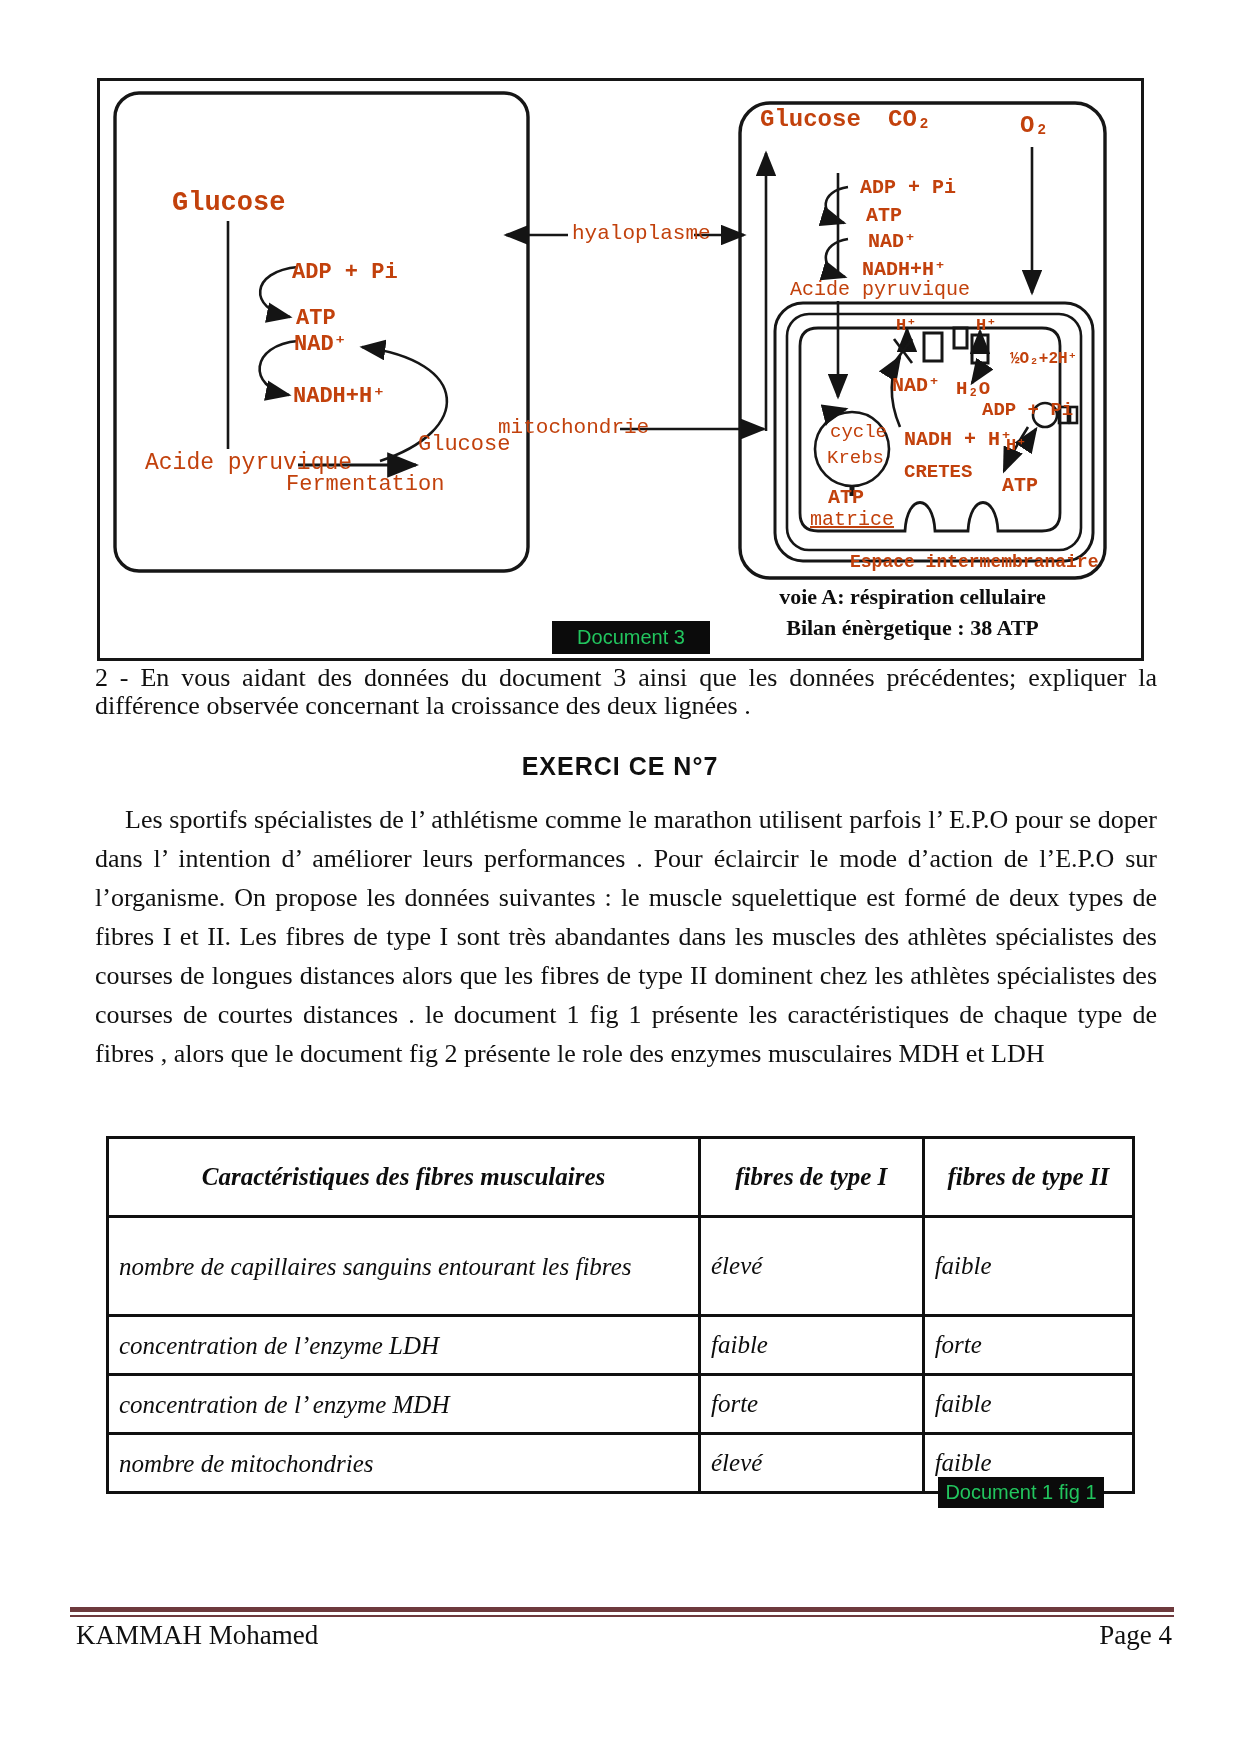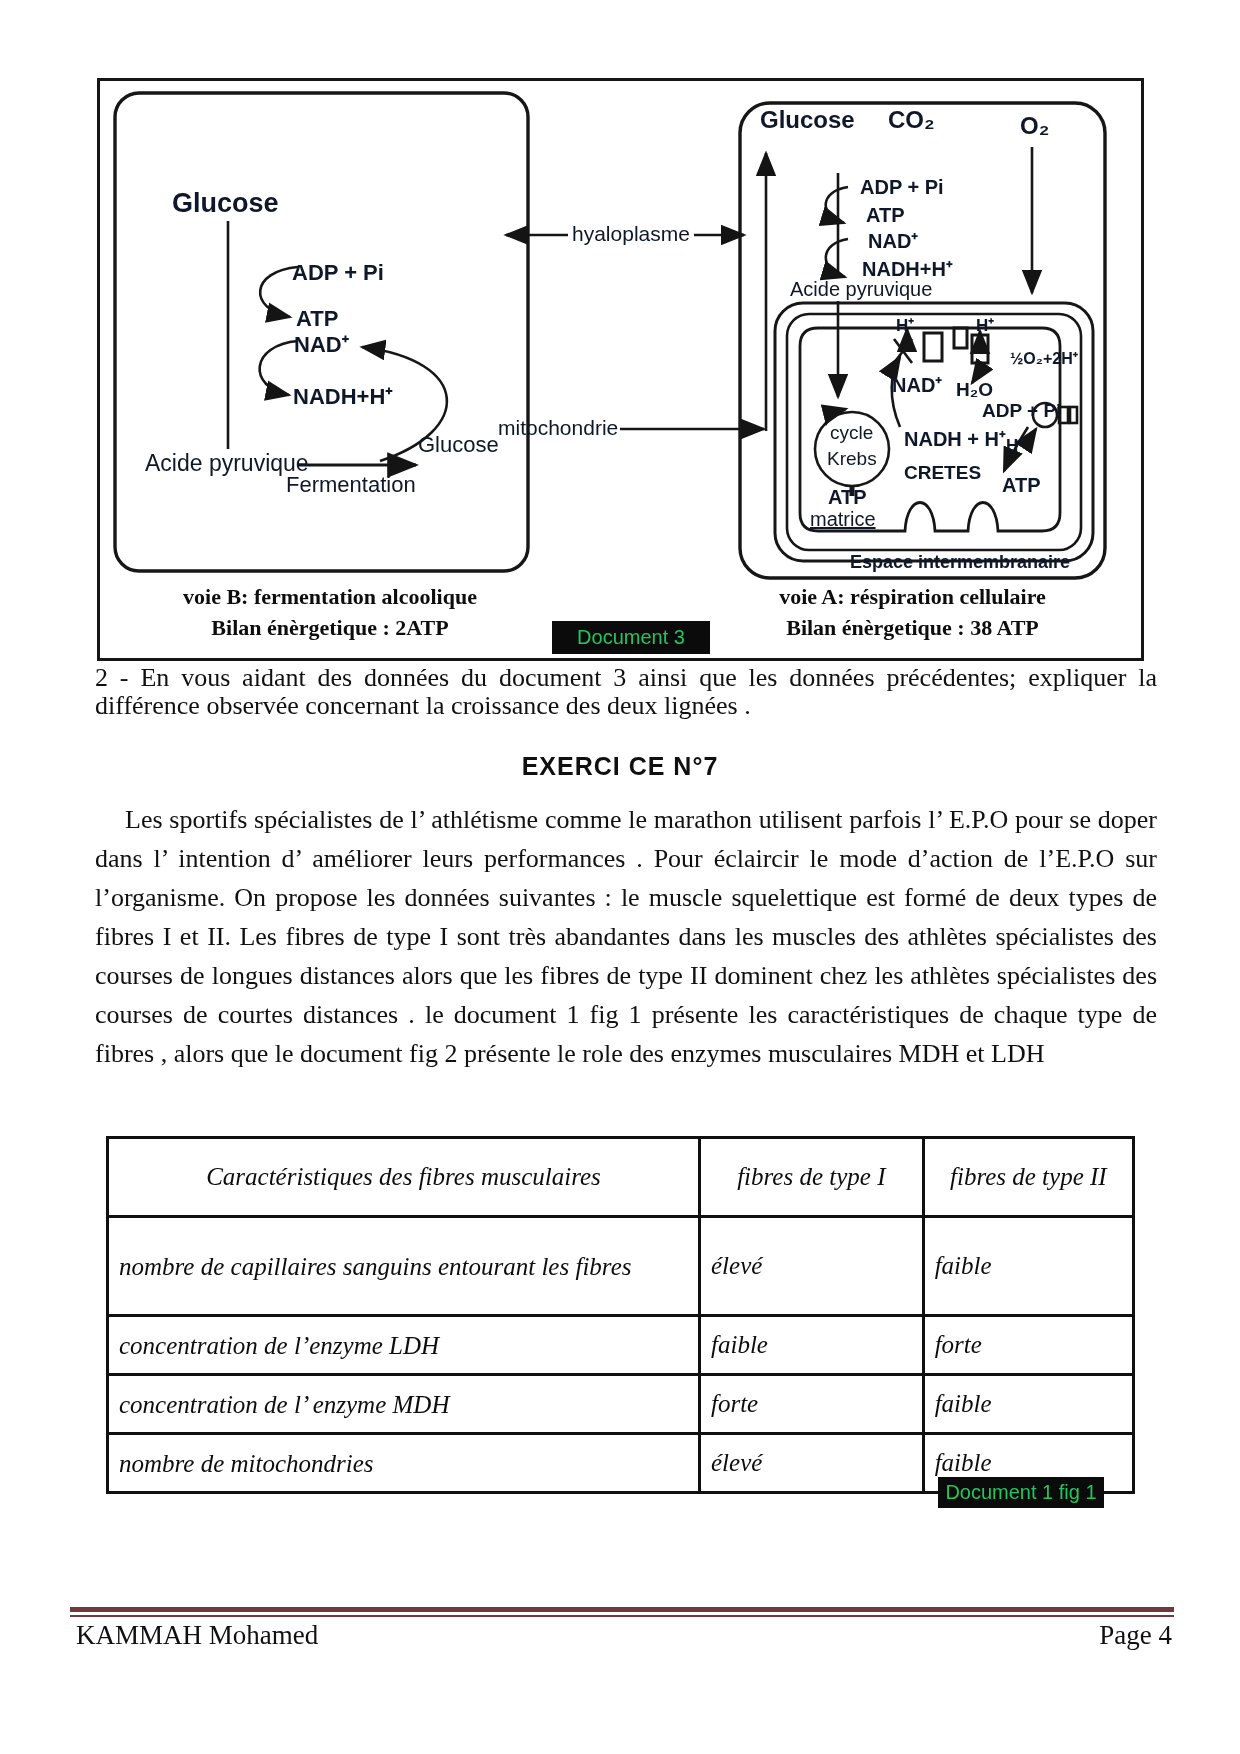--- a/index.html
+++ b/index.html
@@ -1,38 +1,38 @@
 <!DOCTYPE html>
 <html><head>
 <meta charset="utf-8">
 <style>
   html,body{margin:0;padding:0;background:#e8e8e8;}
   .page{position:relative;width:1240px;height:1754px;background:#ffffff;margin:0 auto;overflow:hidden;
         font-family:"Liberation Serif",serif;color:#101010;}
   
   .fig{position:absolute;left:97px;top:78px;width:1041px;height:577px;border:3px solid #161616;}
   .fig svg{position:absolute;left:0;top:0;width:100%;height:100%;}
-  .lbl{position:absolute;white-space:nowrap;font-family:Liberation Sans, sans-serif;color:#0f172a;line-height:1.05;}
+  .lbl{position:absolute;white-space:nowrap;font-family:Liberation Mono, monospace;color:#c2410c;line-height:1.05;}
   .b{font-weight:bold;}
   .badge{position:absolute;background:#0b0b0b;color:#22c55e;font-family:"Liberation Sans",sans-serif;
          display:flex;align-items:center;justify-content:center;font-size:20px;}
   .caption{position:absolute;text-align:center;font-weight:bold;font-size:22px;line-height:31px;
            font-family:"Liberation Serif",serif;color:#0d0d0d;}
   
   .qtext{position:absolute;left:95px;top:664px;width:1062px;font-size:26px;line-height:28px;text-align:justify;}
   .heading{position:absolute;left:0;top:752px;width:1240px;text-align:center;
            font-family:"Liberation Sans",sans-serif;font-weight:bold;font-size:25px;letter-spacing:1px;}
   .para{position:absolute;left:95px;top:800px;width:1062px;font-size:26px;line-height:39px;
         text-align:justify;text-indent:30px;}
   
   .tblwrap{position:absolute;left:106px;top:1136px;width:1029px;}
   table.doc{border-collapse:collapse;width:100%;table-layout:fixed;}
   table.doc td,table.doc th{border:3px solid #101010;font-family:"Liberation Serif",serif;color:#0d0d0d;
         padding:2px 10px;vertical-align:middle;}
-  table.doc th{font-size:25px;font-weight:normal;font-style:italic;text-align:center;height:72px;}
+  table.doc th{font-size:25px;font-weight:bold;font-style:italic;text-align:center;height:72px;}
   td.rowlabel{font-size:25px;font-style:italic;text-align:justify;line-height:35px;}
   td.val{font-size:25px;font-style:italic;text-align:left;}
   tr.tall td{height:92px;}
   tr.short td{height:52px;}
   
   .frule1{position:absolute;left:70px;top:1607px;width:1104px;height:5px;}
   .frule2{position:absolute;left:70px;top:1615px;width:1104px;height:2px;}
   .fauthor{position:absolute;left:76px;top:1620px;font-size:27px;}
   .fpage{position:absolute;right:68px;top:1620px;font-size:27px;}
 </style>
@@ -126,24 +126,20 @@
     <span class="lbl b" style="left:804px;top:348px;font-size:20px;">NADH + H⁺</span>
     <span class="lbl b" style="left:906px;top:356px;font-size:17px;">H⁺</span>
     <span class="lbl" style="left:730px;top:342px;font-size:19px;">cycle</span>
     <span class="lbl" style="left:727px;top:368px;font-size:19px;">Krebs</span>
     <span class="lbl b" style="left:728px;top:406px;font-size:20px;">ATP</span>
     <span class="lbl b" style="left:902px;top:394px;font-size:20px;">ATP</span>
     <span class="lbl b" style="left:804px;top:382px;font-size:19px;">CRETES</span>
     <span class="lbl" style="left:710px;top:428px;font-size:20px;text-decoration:underline;">matrice</span>
     <span class="lbl b" style="left:750px;top:472px;font-size:18px;">Espace intermembranaire</span>
 
-    <div class="caption" style="left:40px;top:500px;width:380px;">
-      <div>voie B: fermentation alcoolique</div>
-      <div>Bilan énèrgetique : 2ATP</div>
-    </div>
     <div class="caption" style="left:615px;top:500px;width:395px;">
       <div>voie A: réspiration cellulaire</div>
       <div>Bilan énèrgetique : 38 ATP</div>
     </div>
     <div class="badge" style="left:452px;top:540px;width:158px;height:33px;">Document 3</div>
   </div>
 
   <div class="qtext">2 - En vous aidant des données du document 3 ainsi que les données précédentes; expliquer la différence observée concernant la croissance des deux lignées .</div>
 
   <div class="heading">EXERCI CE N°7</div>

